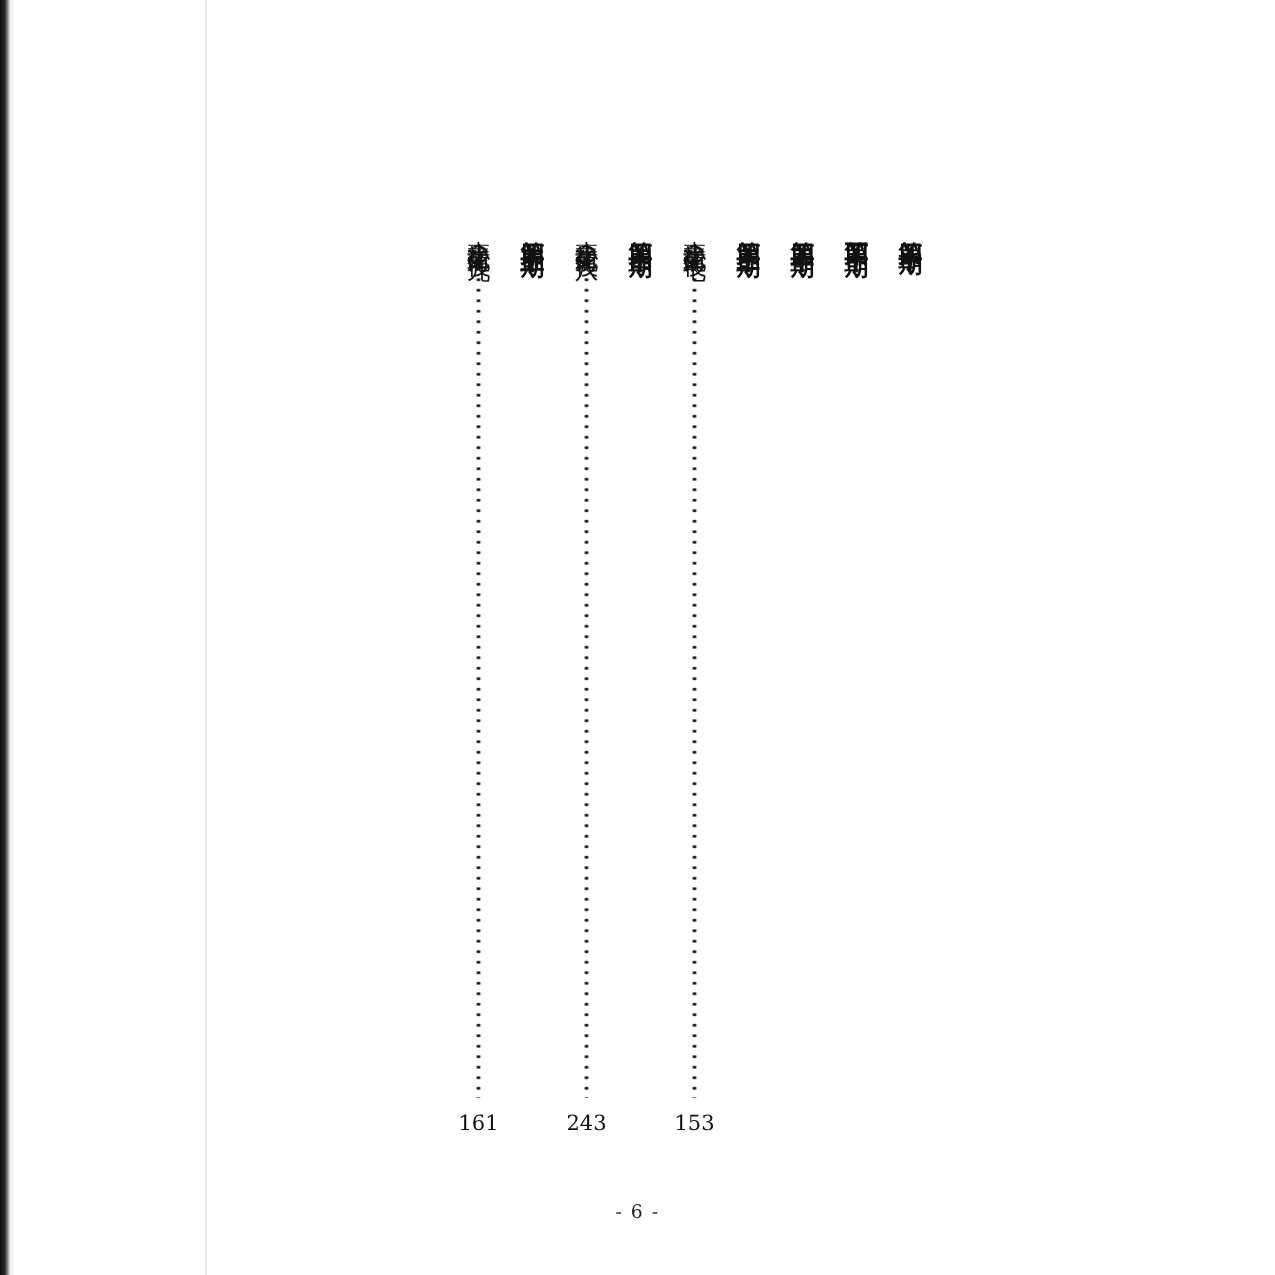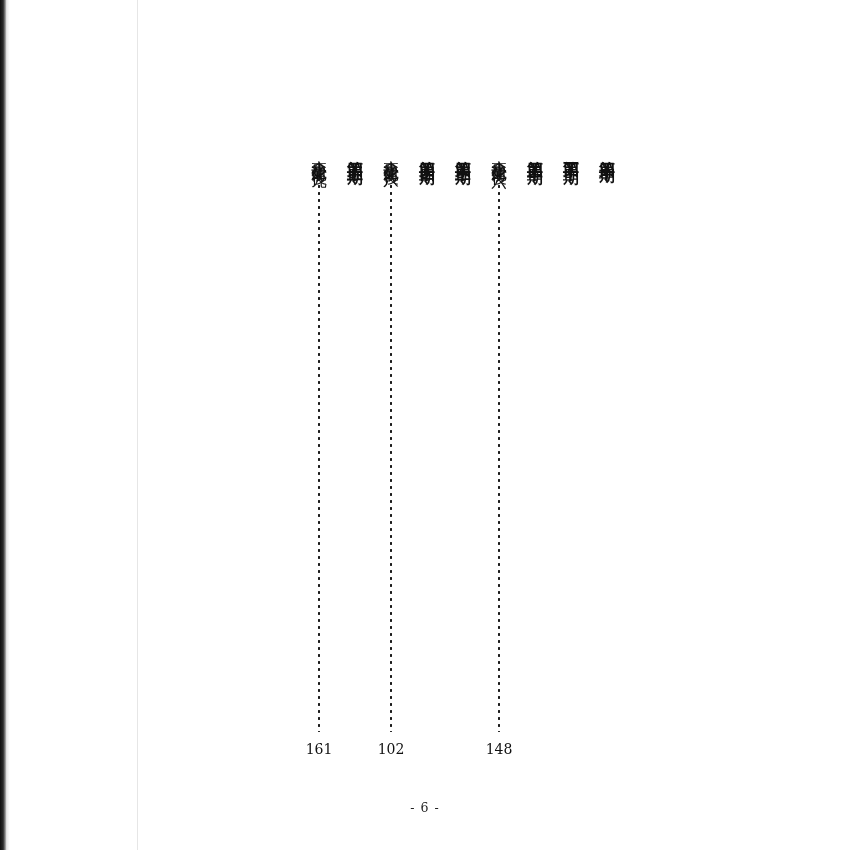--- a/index.html
+++ b/index.html
@@ -143,38 +143,38 @@
         <div class="entry-text bold">第四十一期</div>
         <div class="leader none"></div>
         <div class="page-num empty"></div>
       </div>
       <div class="toc-entry">
         <div class="entry-text bold">第四十二期</div>
         <div class="leader none"></div>
         <div class="page-num empty"></div>
       </div>
       <div class="toc-entry">
-        <div class="entry-text">李小龍生前死後（六）</div>
-        <div class="leader"></div>
-        <div class="page-num">148</div>
-      </div>
-      <div class="toc-entry">
         <div class="entry-text bold">第四十三期</div>
         <div class="leader none"></div>
         <div class="page-num empty"></div>
+      </div>
+      <div class="toc-entry">
+        <div class="entry-text">李小龍生前死後（七）</div>
+        <div class="leader"></div>
+        <div class="page-num">153</div>
       </div>
       <div class="toc-entry">
         <div class="entry-text bold">第四十四期</div>
         <div class="leader none"></div>
         <div class="page-num empty"></div>
       </div>
       <div class="toc-entry">
         <div class="entry-text">李小龍生前死後（八）</div>
         <div class="leader"></div>
-        <div class="page-num">102</div>
+        <div class="page-num">243</div>
       </div>
       <div class="toc-entry">
         <div class="entry-text bold">第四十五期</div>
         <div class="leader none"></div>
         <div class="page-num empty"></div>
       </div>
       <div class="toc-entry">
         <div class="entry-text">李小龍生前死後（九）</div>
         <div class="leader"></div>
         <div class="page-num">161</div>

